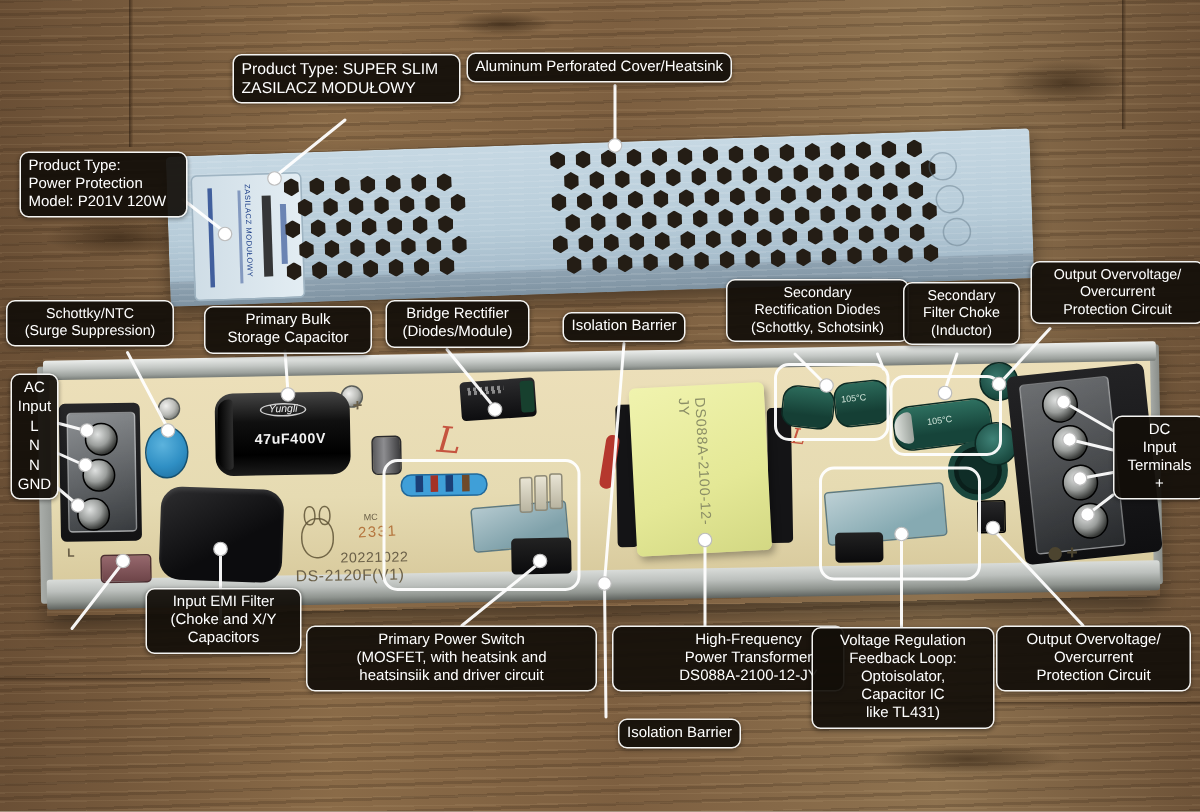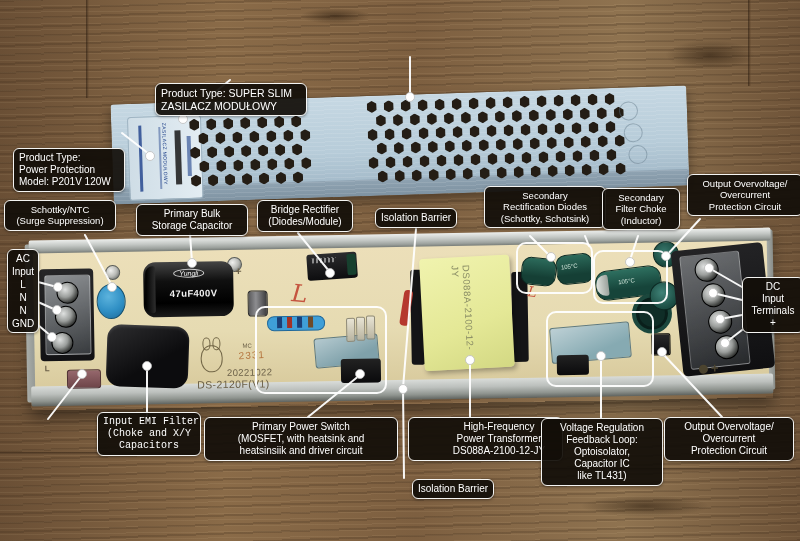--- a/index.html
+++ b/index.html
@@ -38,21 +38,21 @@
   .comp{position:absolute;}
   .screwM{width:13px;height:13px;border-radius:50%;background:radial-gradient(circle at 35% 35%,#f0f0ee,#b9bab6 50%,#6f726f 85%);border:1px solid #5a5d5a;}
   .termscrew{width:20px;height:20px;border-radius:50%;background:radial-gradient(circle at 38% 34%,#dfe1e0,#9b9e9c 42%,#3c3e3c 72%,#101010);border:1px solid #000;}
   .bunny{width:20px;height:25px;border:1.5px solid rgba(95,84,54,.85);border-radius:46% 46% 48% 48%;background:transparent;}
   .bunny::before,.bunny::after{content:"";position:absolute;top:-9px;width:6px;height:11px;border:1.5px solid rgba(95,84,54,.85);border-radius:45%;}
   .bunny::before{left:1px;} .bunny::after{right:1px;}
   .silk{position:absolute;color:#6b6048;}
   
   .callout{position:absolute;background:rgba(18,14,9,.93);border:1.5px solid #f4f4f2;border-radius:6px;
     color:#fff;font-size:10px;line-height:1.2;text-align:center;padding:3px 5px;box-shadow:0 1px 3px rgba(0,0,0,.4);}
-  .callout.la{text-align:left;margin-top:47px;}
+  .callout.la{text-align:left;}
   .callout .ln{white-space:nowrap;}
   svg.overlay{position:absolute;left:0;top:0;pointer-events:none;}
 </style>
 </head>
 <body>
 
 <div id="stage">
 
   <div class="wood"></div>
   <div class="knot" style="left:665px;top:40px;width:90px;height:30px;"></div>
@@ -362,20 +362,23 @@
         <circle cx="470" cy="360" r="4.5"></circle>
       <circle cx="601" cy="356" r="4.5"></circle>
         <circle cx="662" cy="352" r="4.5"></circle>
     </g>
   </svg>
 
   <div class="callout la" style="left:155px;top:36px;width:140px;font-size:10.5px;">
     <div class="ln">Product Type: SUPER SLIM</div>
     <div class="ln">ZASILACZ MODUŁOWY</div>
   </div>
+  <div class="callout" style="left:311px;top:35px;">
+    <div class="ln">Aluminum Perforated Cover/Heatsink</div>
+  </div>
   <div class="callout la" style="left:13px;top:101px;width:100px;">
     <div class="ln">Product Type:</div>
     <div class="ln">Power Protection</div>
     <div class="ln">Model: P201V 120W</div>
   </div>
   <div class="callout" style="left:4px;top:200px;width:100px;font-size:9.5px;">
     <div class="ln">Schottky/NTC</div>
     <div class="ln">(Surge Suppression)</div>
   </div>
   <div class="callout" style="left:7px;top:249px;width:26px;padding:2px 2px;line-height:1.3;">
@@ -411,21 +414,21 @@
     <div class="ln">Output Overvoltage/</div>
     <div class="ln">Overcurrent</div>
     <div class="ln">Protection Circuit</div>
   </div>
   <div class="callout" style="left:742px;top:277px;width:50px;">
     <div class="ln">DC</div>
     <div class="ln">Input</div>
     <div class="ln">Terminals</div>
     <div class="ln">+</div>
   </div>
-  <div class="callout" style="left:97px;top:412px;width:92px;font-family:Liberation Mono, monospace;">
+  <div class="callout" style="left:97px;top:392px;width:92px;">
     <div class="ln">Input EMI Filter</div>
     <div class="ln">(Choke and X/Y</div>
     <div class="ln">Capacitors</div>
   </div>
   <div class="callout" style="left:204px;top:417px;width:182px;">
     <div class="ln">Primary Power Switch</div>
     <div class="ln">(MOSFET, with heatsink and</div>
     <div class="ln">heatsinsiik and driver circuit</div>
   </div>
   <div class="callout" style="left:408px;top:417px;width:116px;padding-left:32px;">

